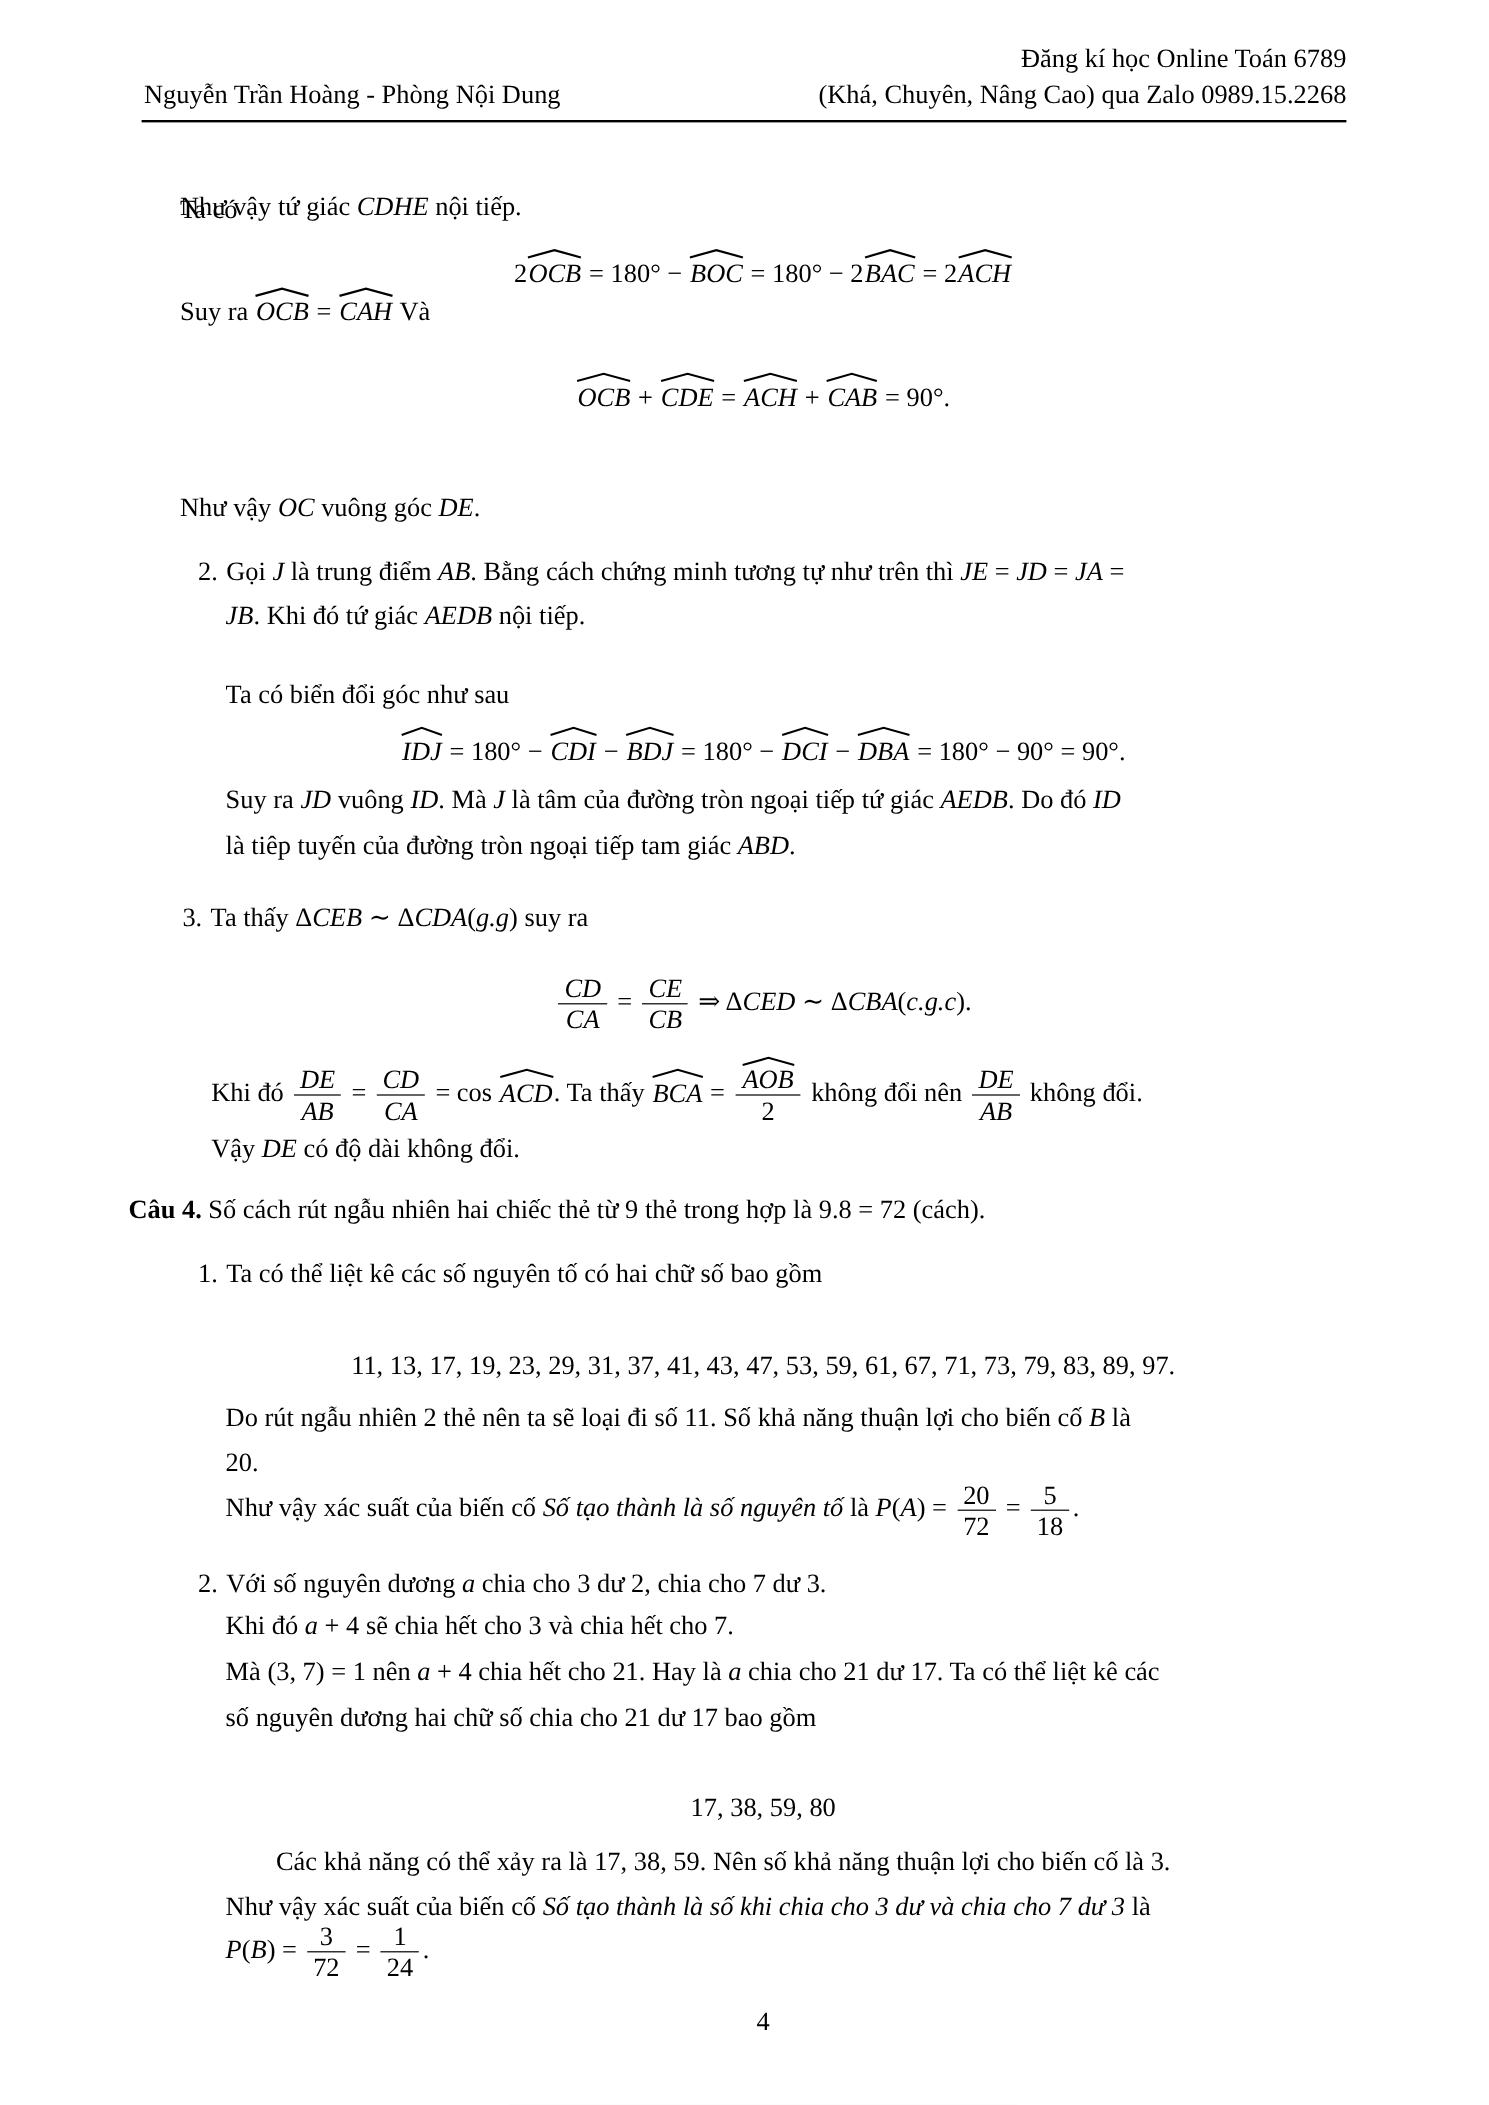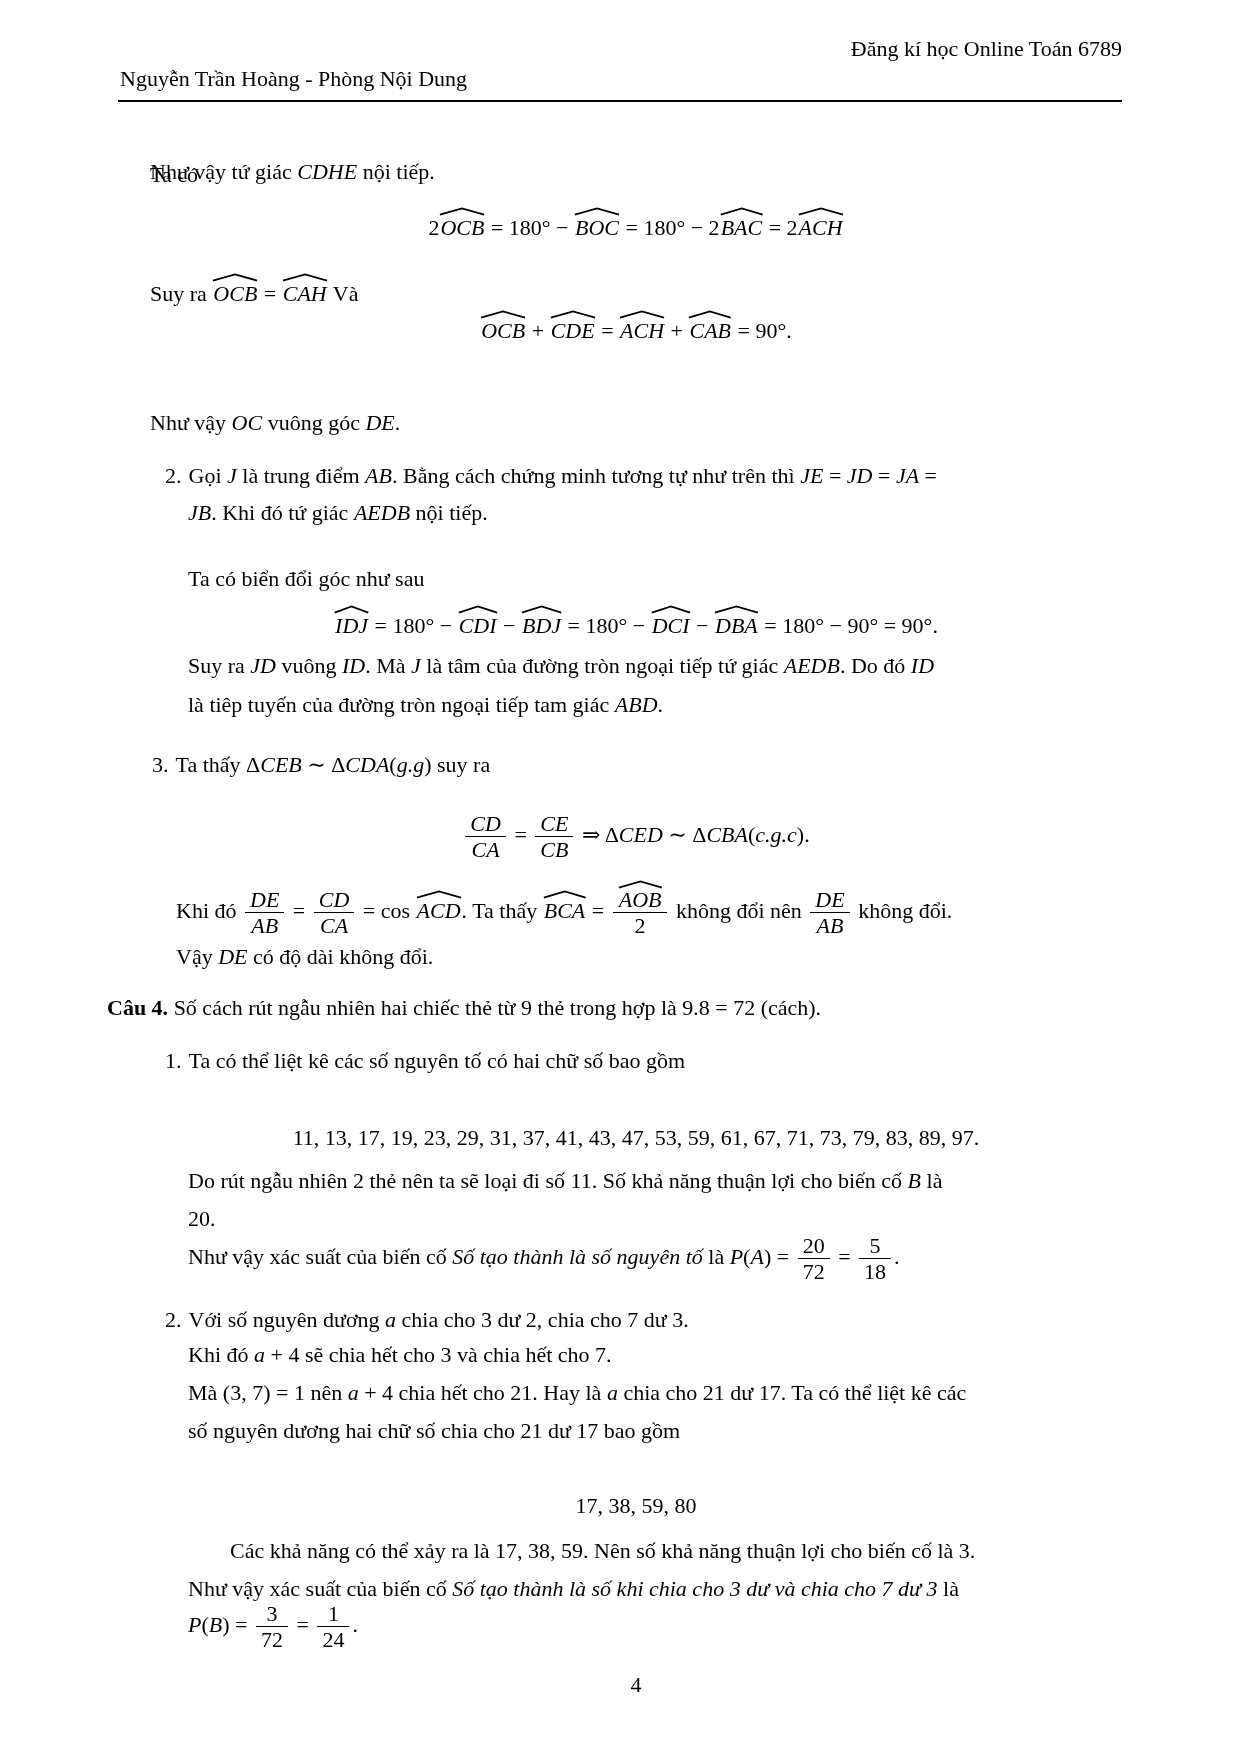--- a/index.html
+++ b/index.html
@@ -56,34 +56,35 @@
     position:absolute; left:150px; width:972px;
     top:1672px; text-align:center;
   }
 </style>
 </head>
 <body>
 
 <div id="page">
   <div class="hdr" id="hdr-left">Nguyễn Trần Hoàng - Phòng Nội Dung</div>
   <div class="hdr" id="hdr-r1">Đăng kí học Online Toán 6789</div>
+  <div class="hdr" id="hdr-r2">(Khá, Chuyên, Nâng Cao) qua Zalo 0989.15.2268</div>
   <div id="hrule"></div>
   <div id="doc-body">
       <div class="line" style="top: 127px; left: 150px; margin-top: 32px;">Như vậy tứ giác <i class="m">CDHE</i> nội tiếp.</div>
       <div class="line" style="top: 162px; left: 150px;">Ta có</div>
       <div class="line center" style="top: 200px;">2<span class="hat"><svg viewBox="0 0 100 14" preserveAspectRatio="none">
             <polyline points="2,13 50,1 98,13"></polyline>
           </svg><i class="m">OCB</i></span> = 180° − <span class="hat"><svg viewBox="0 0 100 14" preserveAspectRatio="none">
             <polyline points="2,13 50,1 98,13"></polyline>
           </svg><i class="m">BOC</i></span> = 180° − 2<span class="hat"><svg viewBox="0 0 100 14" preserveAspectRatio="none">
             <polyline points="2,13 50,1 98,13"></polyline>
           </svg><i class="m">BAC</i></span> = 2<span class="hat"><svg viewBox="0 0 100 14" preserveAspectRatio="none">
             <polyline points="2,13 50,1 98,13"></polyline>
           </svg><i class="m">ACH</i></span></div>
-      <div class="line" style="top: 247px; left: 150px; margin-top: 34px;">Suy ra <span class="hat"><svg viewBox="0 0 100 14" preserveAspectRatio="none">
+      <div class="line" style="top: 247px; left: 150px;">Suy ra <span class="hat"><svg viewBox="0 0 100 14" preserveAspectRatio="none">
             <polyline points="2,13 50,1 98,13"></polyline>
           </svg><i class="m">OCB</i></span> = <span class="hat"><svg viewBox="0 0 100 14" preserveAspectRatio="none">
             <polyline points="2,13 50,1 98,13"></polyline>
           </svg><i class="m">CAH</i></span> Và</div>
       <div class="line center" style="top: 303px;"><span class="hat"><svg viewBox="0 0 100 14" preserveAspectRatio="none">
             <polyline points="2,13 50,1 98,13"></polyline>
           </svg><i class="m">OCB</i></span> + <span class="hat"><svg viewBox="0 0 100 14" preserveAspectRatio="none">
             <polyline points="2,13 50,1 98,13"></polyline>
           </svg><i class="m">CDE</i></span> = <span class="hat"><svg viewBox="0 0 100 14" preserveAspectRatio="none">
             <polyline points="2,13 50,1 98,13"></polyline>

